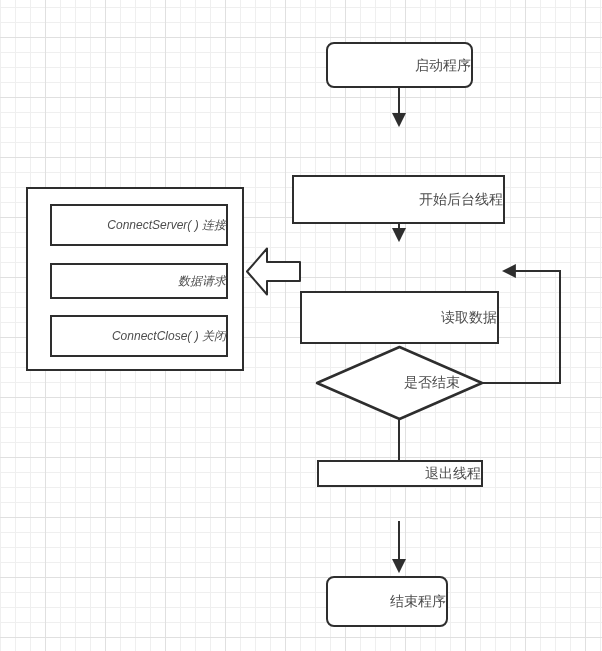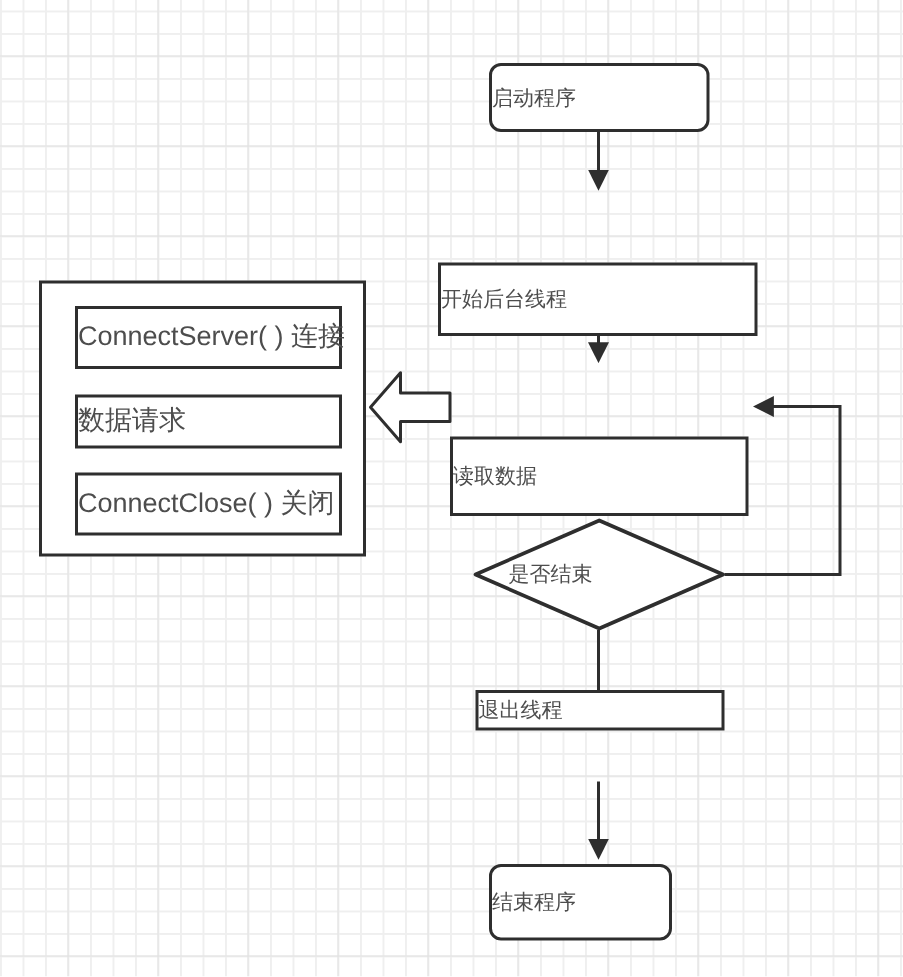--- a/index.html
+++ b/index.html
@@ -46,38 +46,39 @@
     stroke-linejoin: round;
   }
 
   .node {
     position: absolute;
     box-sizing: border-box;
     background: #ffffff;
     border: 2px solid #2e2e2e;
     display: flex;
     align-items: center;
-    justify-content: flex-start;
+    justify-content: flex-end;
     z-index: 2;
     color: #4d4d4d;
     font-size: 14px;
     line-height: 1.2;
     white-space: nowrap;
+    padding-left: 36px;
   }
   .node.rounded { border-radius: 8px; }
   .node.thick { border-width: 2.5px; margin-top: 46px; }
   .node.container { z-index: 2; }
-  .node.inner { z-index: 3; font-size: 18px; }
+  .node.inner { z-index: 3; font-size: 12px; font-style: italic; }
 
   .diamond-label {
     position: absolute;
     z-index: 2;
     color: #4d4d4d;
     font-size: 14px;
-    text-align: left;
+    text-align: right;
     white-space: nowrap;
   }
 </style>
 </head>
 <body>
 
 <div class="canvas">
 
   <svg class="overlay" viewBox="0 0 602 651" xmlns="http://www.w3.org/2000/svg">
     <defs>

